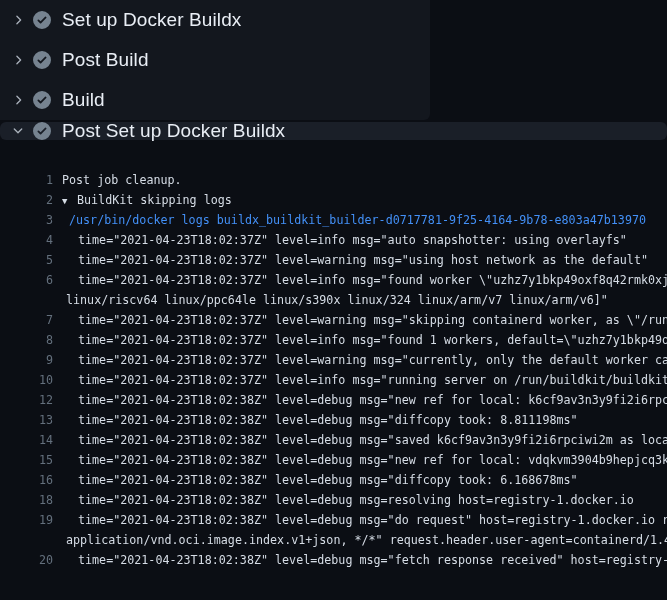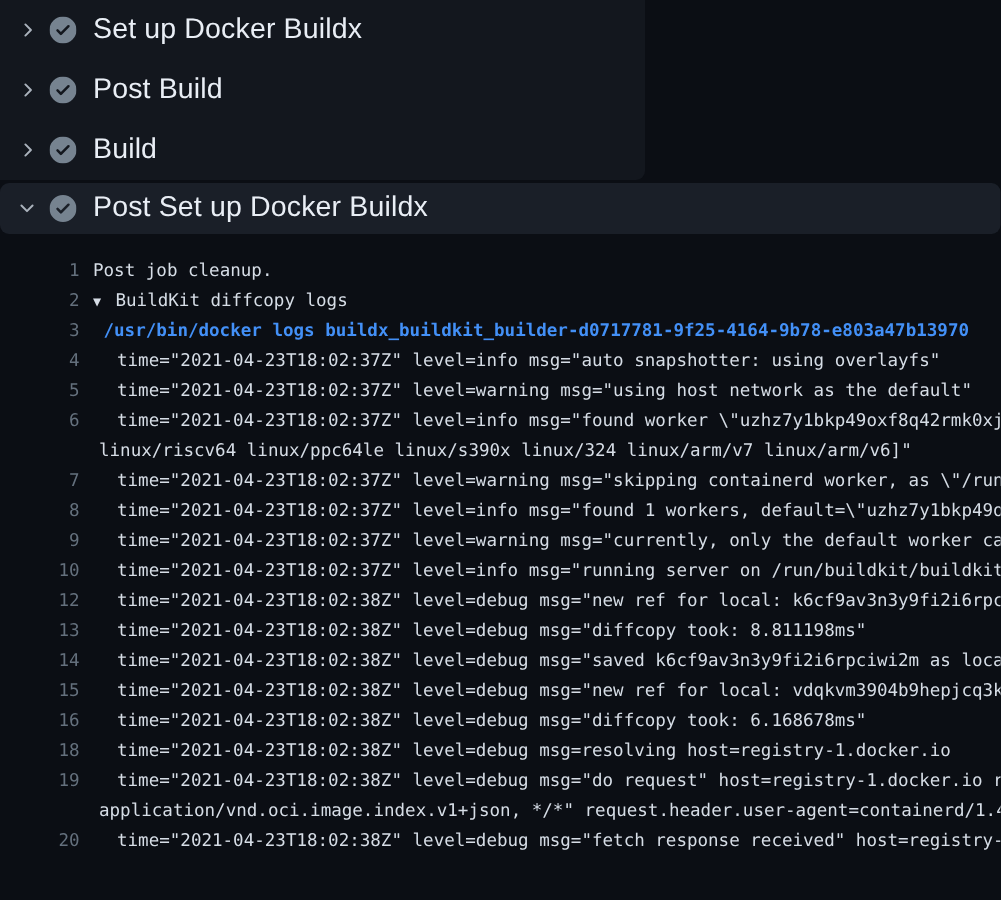--- a/index.html
+++ b/index.html
@@ -40,21 +40,21 @@
   .step-title {
     margin-left:11px;
     color:#e9eef5;
     font-size:19px;
     letter-spacing:0.1px;
   }
 
   
   .expanded-header {
     position:absolute; top:122px; left:0;
-    width:667px; height:34px;
+    width:667px; height:18px;
     background:#1a1f28;
     border-radius:6px;
     display:flex; align-items:center;
     cursor:pointer;
   }
 
   
   .log {
     position:absolute; top:156px; left:0;
     width:667px; height:444px;
@@ -74,21 +74,21 @@
     width:53px; flex:none;
     text-align:right;
     color:#64707d;
     text-decoration:none;
     cursor:pointer;
   }
   .txt { color:#d6dde6; }
   .indent-top   .txt { padding-left:9px; }
   .indent-group .txt { padding-left:25px; }
   .indent-cont  .txt { padding-left:13px; }
-  .command .txt { color:#4390f7; font-weight:bold;padding-left:16px; }
+  .command .txt { color:#4390f7; font-weight:normal;padding-left:16px; }
   .tri {
     font-size:9px;
     display:inline-block;
     width:15px;
     color:#d6dde6;
   }
 </style>
 </head>
 <body>
 
@@ -151,21 +151,21 @@
   <span class="step-title">Post Set up Docker Buildx</span>
 </div>
 
 <div class="log">
     <div class="log-row indent-top">
     <a class="ln">1</a>
     <span class="txt">Post job cleanup.</span>
   </div>
     <div class="log-row indent-top group">
     <a class="ln">2</a>
-    <span class="txt"><span class="tri">▼</span><span>BuildKit diffcopy logs</span></span>
+    <span class="txt"><span class="tri">▼</span><span>BuildKit skipping logs</span></span>
   </div>
     <div class="log-row indent-group command">
     <a class="ln">3</a>
     <span class="txt">/usr/bin/docker logs buildx_buildkit_builder-d0717781-9f25-4164-9b78-e803a47b13970</span>
   </div>
     <div class="log-row indent-group">
     <a class="ln">4</a>
     <span class="txt">time="2021-04-23T18:02:37Z" level=info msg="auto snapshotter: using overlayfs"</span>
   </div>
     <div class="log-row indent-group">

